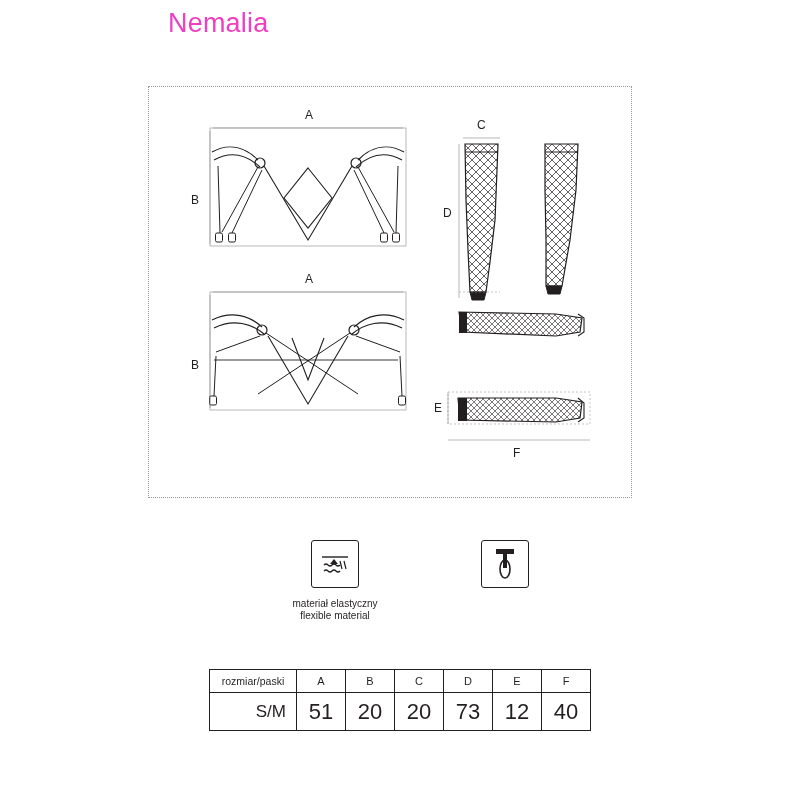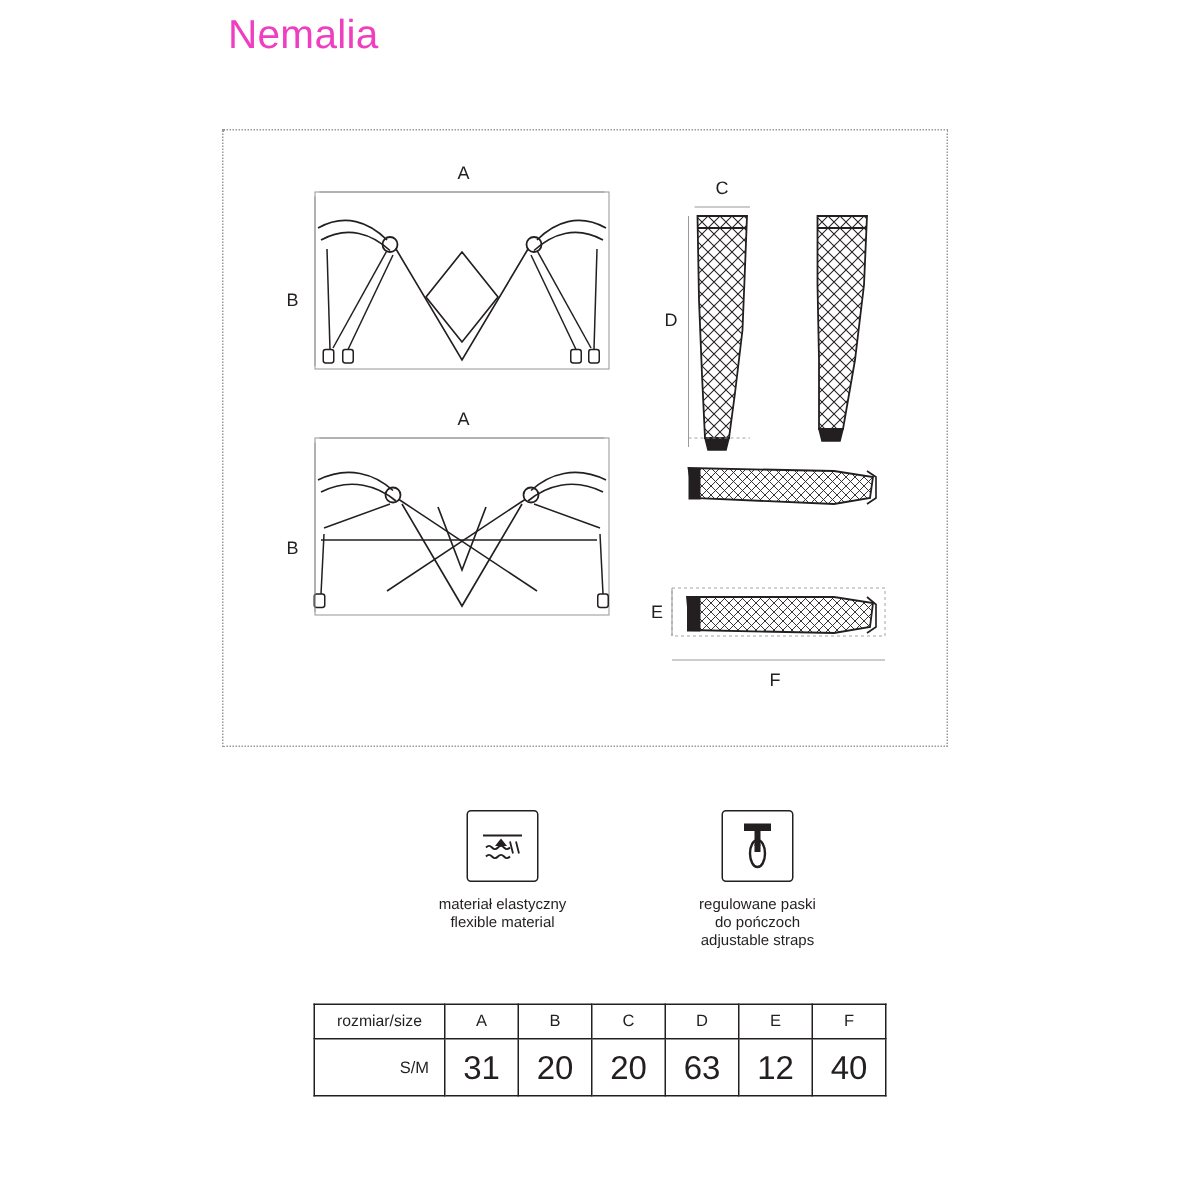--- a/index.html
+++ b/index.html
@@ -16,21 +16,21 @@
     overflow: hidden;
   }
   .page {
     position: relative;
     width: 800px;
     height: 800px;
     box-sizing: border-box;
   }
   .brand {
     position: absolute;
-    left: 152px;
+    left: 168px;
     top: 8px;
     font-size: 27px;
     color: #ef3ec0;
     letter-spacing: 0.2px;
     font-family: "Liberation Sans", sans-serif;
   }
   .diagram-frame {
     position: absolute;
     left: 148px;
     top: 86px;
@@ -96,21 +96,21 @@
   table.size-table thead th.label-col {
     font-size: 10.5px;
     width: 86px;
   }
   table.size-table tbody td {
     font-size: 22px;
     height: 37px;
     padding: 0;
   }
   table.size-table tbody td.row-label {
-    font-size: 11px;
+    font-size: 17px;
     text-align: right;
     padding-right: 10px;
   }
   .letter {
     position: absolute;
     font-size: 12px;
     color: #231f20;
   }
 </style>
 </head>
@@ -236,45 +236,42 @@
 
     <div class="icon-block">
       <div class="icon-box">
         <svg width="46" height="46" viewBox="0 0 46 46" xmlns="http://www.w3.org/2000/svg">
           <rect x="14" y="8" width="18" height="5" fill="#231f20"></rect>
           <rect x="21" y="13" width="4" height="10" fill="#231f20"></rect>
           <ellipse cx="23" cy="28" rx="5" ry="9" fill="none" stroke="#231f20" stroke-width="1.6"></ellipse>
           <rect x="21" y="22" width="4" height="5" fill="#231f20"></rect>
         </svg>
       </div>
-      <div class="icon-caption">regulowane paski
-do pończoch
-adjustable straps</div>
     </div>
 
   </div>
 
   <table class="size-table">
     <thead>
       <tr>
-        <th class="label-col">rozmiar/size</th>
+        <th class="label-col">rozmiar/paski</th>
         <th>A</th>
         <th>B</th>
         <th>C</th>
         <th>D</th>
         <th>E</th>
         <th>F</th>
       </tr>
     </thead>
     <tbody>
       <tr>
         <td class="row-label">S/M</td>
-        <td>31</td>
+        <td>51</td>
         <td>20</td>
         <td>20</td>
-        <td>63</td>
+        <td>73</td>
         <td>12</td>
         <td>40</td>
       </tr>
     </tbody>
   </table>
 
 </div>
 
 </body></html>

